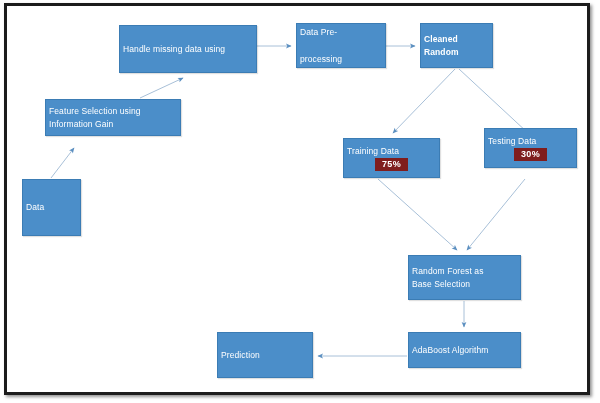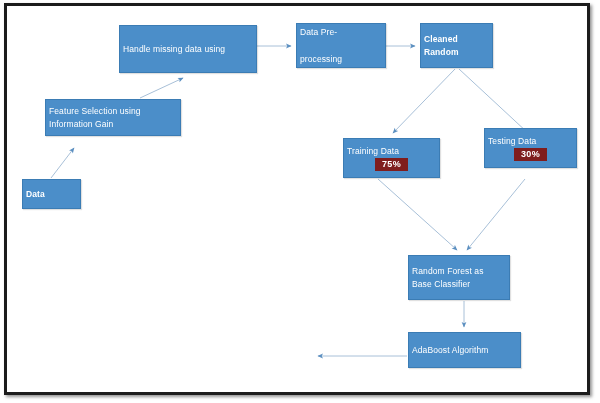--- a/index.html
+++ b/index.html
@@ -73,24 +73,24 @@
     padding: 0px 7px;
     margin-top: 1px;
     font-size: 9px;
     letter-spacing: 0.3px;
   }
   
   #node-knn          { left:119px; top:25px;  width:138px; height:48px; }
   #node-preprocess   { left:296px; top:23px;  width:90px;  height:45px;gap:15px; }
   #node-cleaned      { left:420px; top:23px;  width:73px;  height:45px;font-weight:bold; }
   #node-feature      { left:45px;  top:99px;  width:136px; height:37px; }
-  #node-data         { left:22px;  top:179px; width:59px;  height:30px;font-weight:bold; }
+  #node-data         { left:22px;  top:179px; width:59px;  height:57px; }
   #node-training     { left:343px; top:138px; width:97px;  height:40px; }
   #node-testing      { left:484px; top:128px; width:93px;  height:40px; }
-  #node-randomforest { left:408px; top:255px; width:102px; height:45px; }
+  #node-randomforest { left:408px; top:255px; width:113px; height:45px; }
   #node-adaboost     { left:408px; top:332px; width:113px; height:36px; }
   #node-prediction   { left:217px; top:332px; width:96px;  height:46px; }
 </style>
 </head>
 <body>
 
 <div id="canvas">
 
   <div id="frame"></div>
 
@@ -144,22 +144,25 @@
       <span class="pct">75%</span>
     </div>
 
     <div class="node" id="node-testing">
       <span class="line">Testing Data</span>
       <span class="pct">30%</span>
     </div>
 
     <div class="node" id="node-randomforest">
       <span class="line">Random Forest as</span>
-      <span class="line">Base Classifier</span>
+      <span class="line">Base Selection</span>
     </div>
 
     <div class="node" id="node-adaboost">
       <span class="line">AdaBoost Algorithm</span>
     </div>
 
+    <div class="node" id="node-prediction">
+      <span class="line">Prediction</span>
+    </div>
 
   </div>
 </div>
 
 </body></html>

